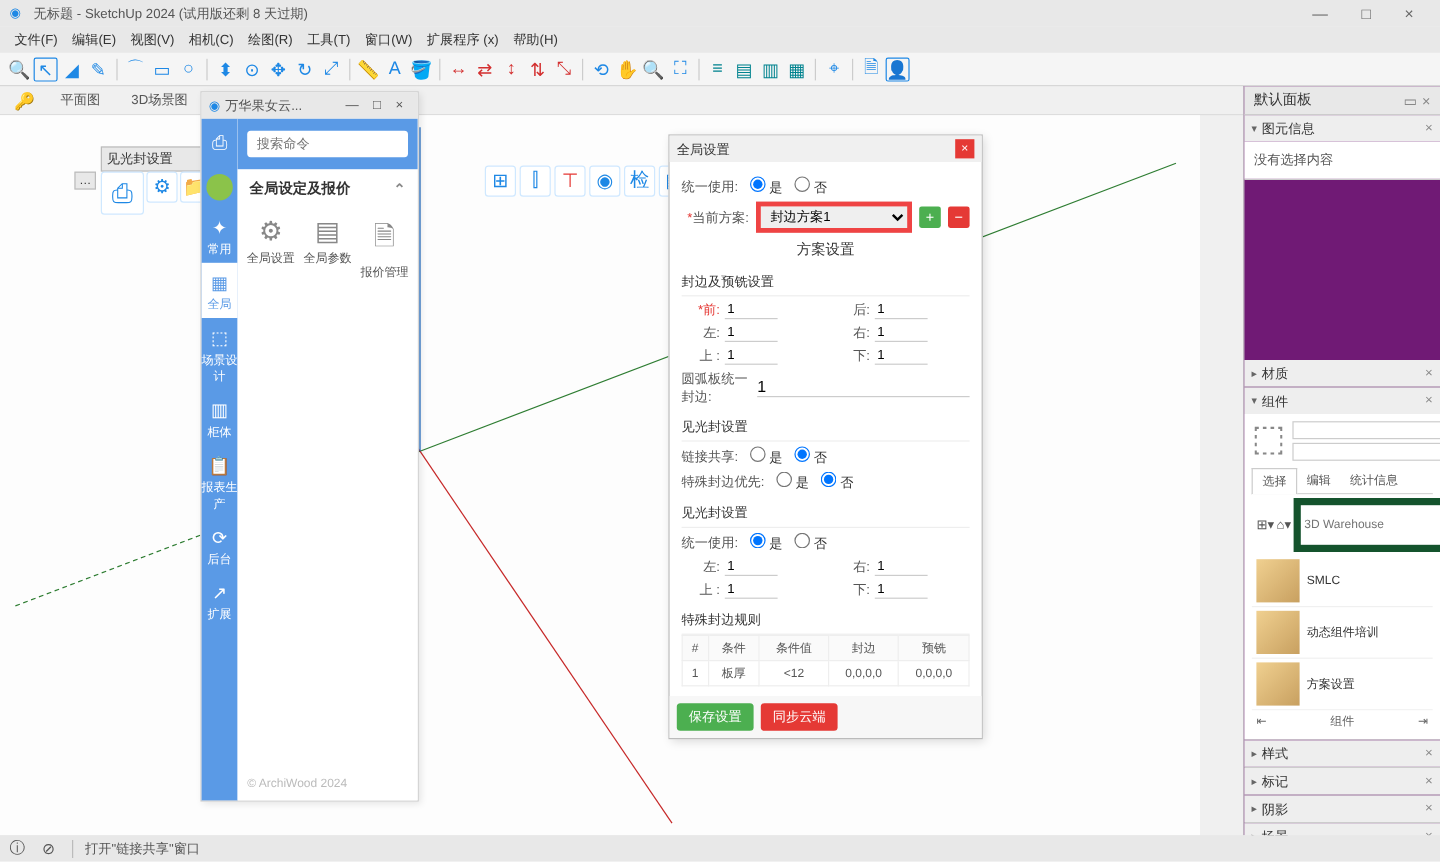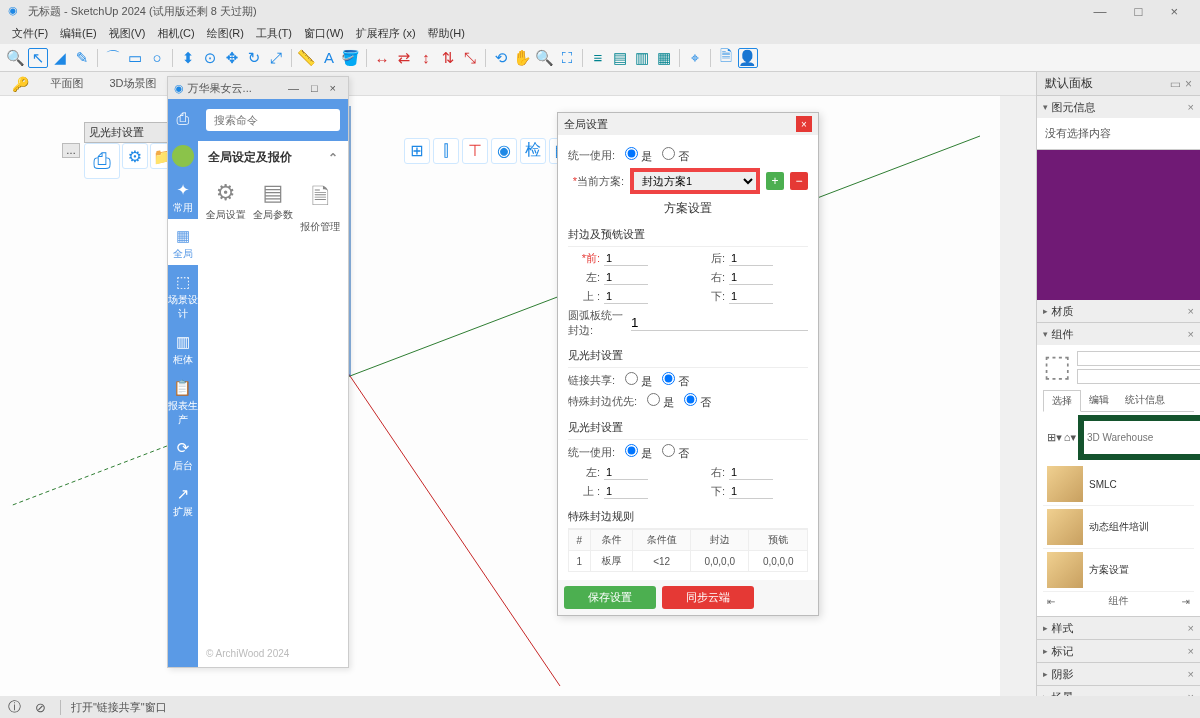--- a/index.html
+++ b/index.html
@@ -84,21 +84,21 @@
 .dialog .field input { width:44px; border:none; border-bottom:1px solid #ccc; font-size:11px; padding:1px 2px;}
 .dialog .wide-field{display:flex; align-items:center; gap:6px; margin:4px 0;}
 .dialog .wide-field .fl{color:#555;}
 .dialog .wide-field input{flex:0 0 60px; border:none; border-bottom:1px solid #ccc;}
 .dialog .radio-row{display:flex; align-items:center; gap:10px; margin:4px 0;}
 .dialog .radio-row .rl{color:#555;}
 .dialog table { width:100%; border-collapse:collapse; font-size:10px;}
 .dialog table th, .dialog table td { border:1px solid #eee; padding:3px 4px; text-align:center; color:#555;}
 .dialog table th { background:#fafafa; font-weight:normal;}
 .dialog .footer { background:#f7f7f7; padding:6px; display:flex; gap:6px;}
-.dialog .footer .btn { padding:4px 24px; border-radius:3px; color:#fff; font-size:11px; cursor:pointer;}
+.dialog .footer .btn { padding:4px 10px; border-radius:3px; color:#fff; font-size:11px; cursor:pointer;}
 .dialog .footer .btn.save{background:#4caf50;}
 .dialog .footer .btn.sync{background:#e53935;}
 
 
 .rightpanel { position:absolute; right:0; top:72px; width:164px; bottom:22px; background:#701a75; border-left:1px solid #ccc;}
 .rpanel-title{height:24px; background:#e8e8e8; display:flex; align-items:center; padding:0 8px; font-size:12px; color:#333; border-bottom:1px solid #ccc;}
 .rpanel-title .ctl{margin-left:auto; display:flex; gap:4px; color:#888;}
 .accordion { border-bottom:1px solid #ccc;}
 .acc-head{height:22px; background:#eee; display:flex; align-items:center; padding:0 6px; font-size:11px; color:#333; cursor:pointer;}
 .acc-head .chev{margin-right:4px; font-size:9px; color:#666;}

